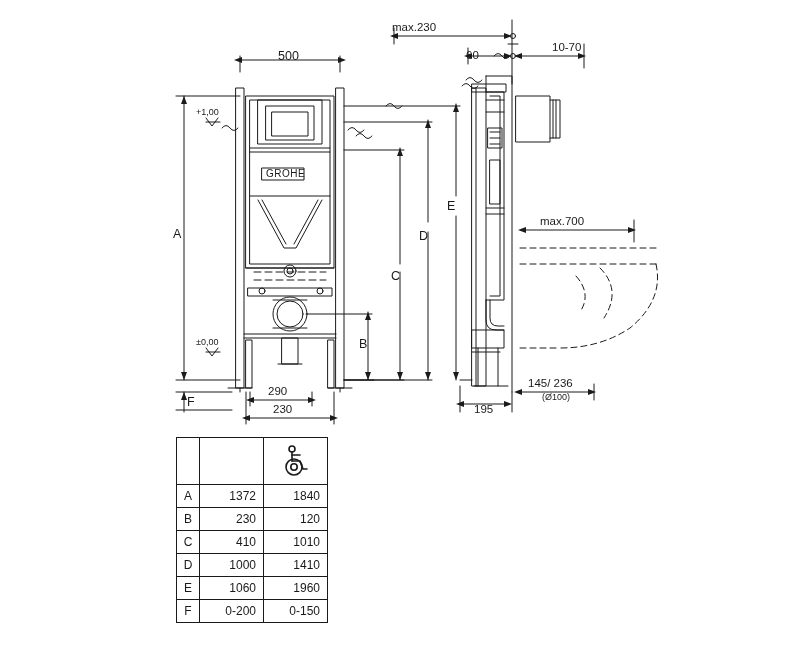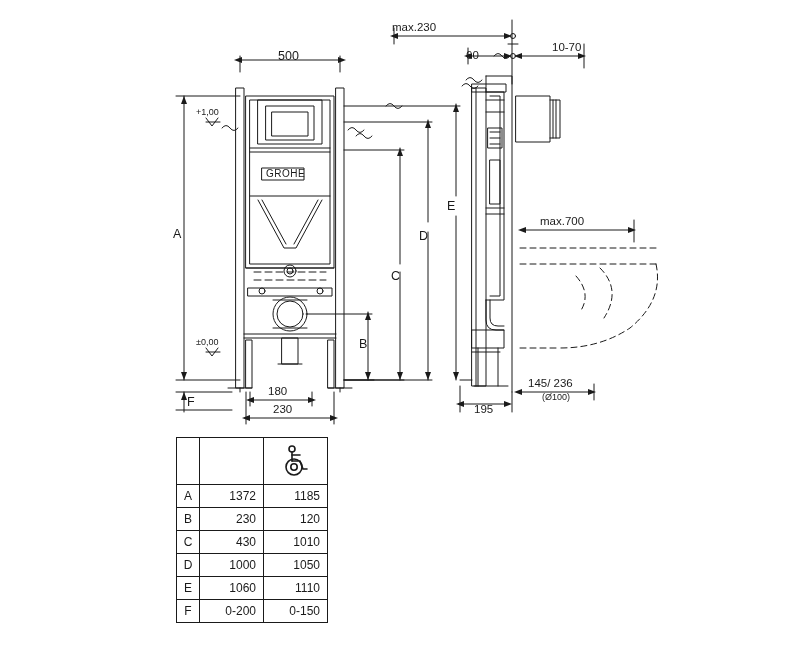--- a/index.html
+++ b/index.html
@@ -289,21 +289,21 @@
   <div class="lbl big" style="left:419px; top:230px;">D</div>
 
   <div class="lbl big" style="left:447px; top:200px;">E</div>
 
   <div class="lbl big" style="left:187px; top:396px;">F</div>
 
   <div class="lbl small" style="left:196px; top:108px;">+1,00</div>
 
   <div class="lbl small" style="left:196px; top:338px;">±0,00</div>
 
-  <div class="lbl" style="left:268px; top:386px;">180</div>
+  <div class="lbl" style="left:268px; top:386px;">290</div>
 
   <div class="lbl" style="left:273px; top:404px;">230</div>
 
   <div class="lbl small" style="left:266px; top:169px; font-size:10px; letter-spacing:0.5px;">GROHE</div>
 
   <div class="lbl" style="left:392px; top:22px;">max.230</div>
 
   <div class="lbl" style="left:466px; top:50px;text-align:center;">60</div>
 
   <div class="lbl" style="left:552px; top:42px;">10-70</div>
@@ -330,41 +330,41 @@
             <circle cx="11" cy="22" r="8"></circle>
             <circle cx="11" cy="22" r="3.2"></circle>
             <path d="M17 16 L20 24 H24"></path>
           </svg>
         </td>
       </tr>
 
       <tr>
         <td class="rowkey">A</td>
         <td class="valcol">1372</td>
-        <td class="valcol">1185</td>
+        <td class="valcol">1840</td>
       </tr>
       <tr>
         <td class="rowkey">B</td>
         <td class="valcol">230</td>
         <td class="valcol">120</td>
       </tr>
       <tr>
         <td class="rowkey">C</td>
-        <td class="valcol">430</td>
+        <td class="valcol">410</td>
         <td class="valcol">1010</td>
       </tr>
       <tr>
         <td class="rowkey">D</td>
         <td class="valcol">1000</td>
-        <td class="valcol">1050</td>
+        <td class="valcol">1410</td>
       </tr>
       <tr>
         <td class="rowkey">E</td>
         <td class="valcol">1060</td>
-        <td class="valcol">1110</td>
+        <td class="valcol">1960</td>
       </tr>
       <tr>
         <td class="rowkey">F</td>
         <td class="valcol">0-200</td>
         <td class="valcol">0-150</td>
       </tr>
     </tbody>
   </table>
 
 </div>

